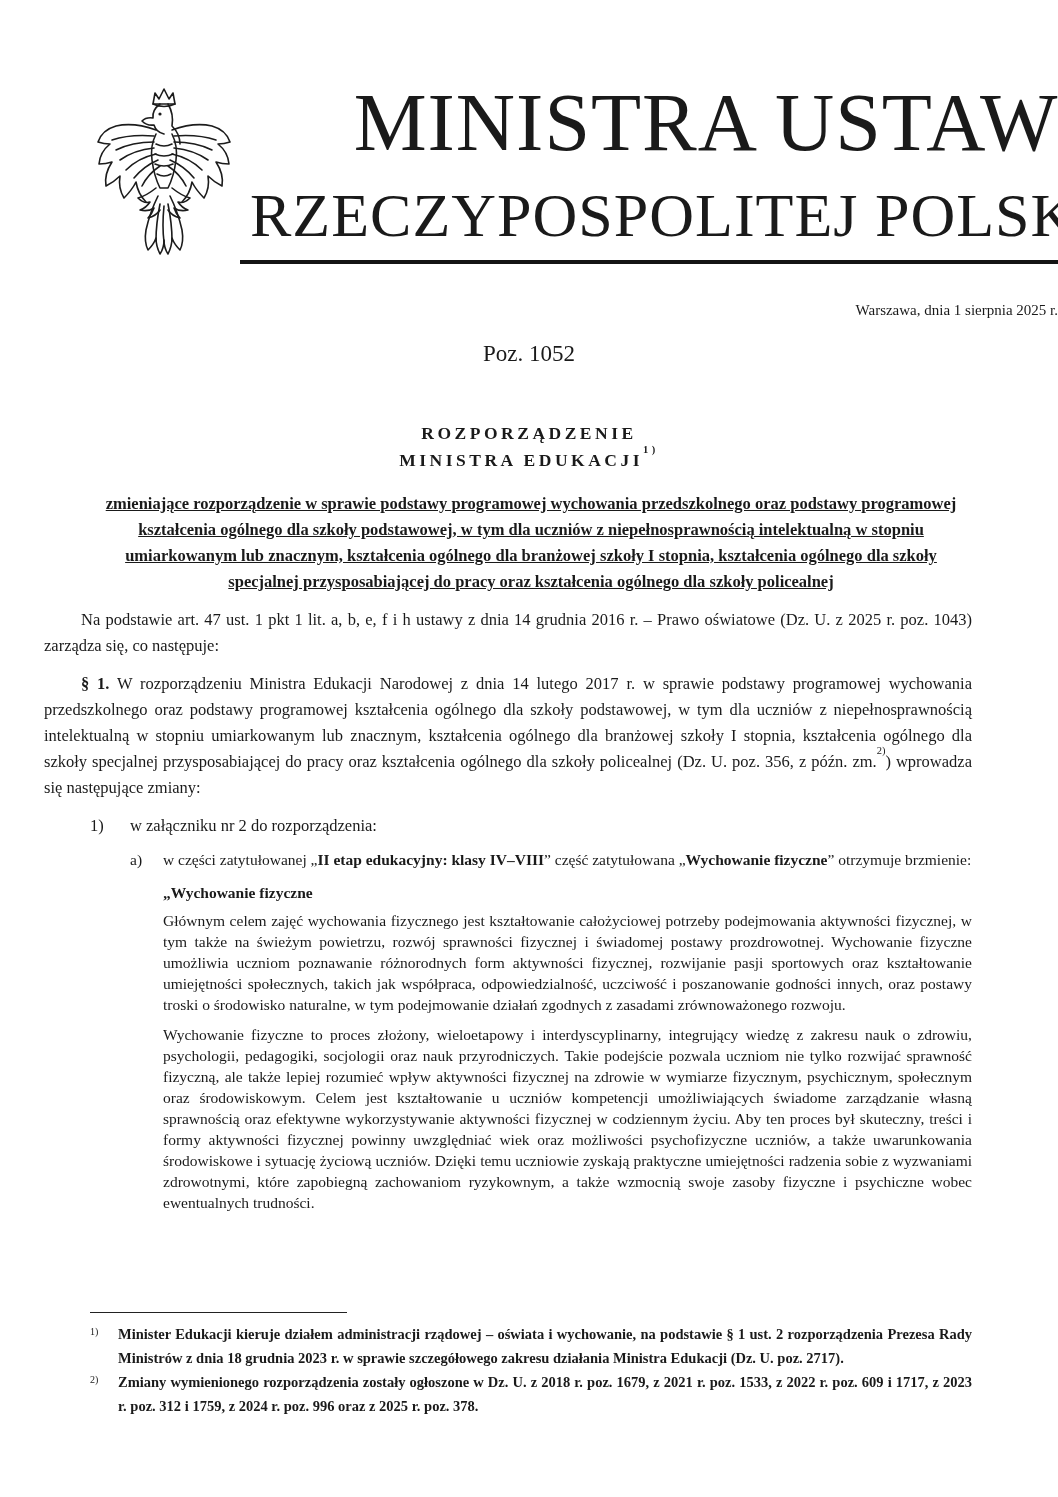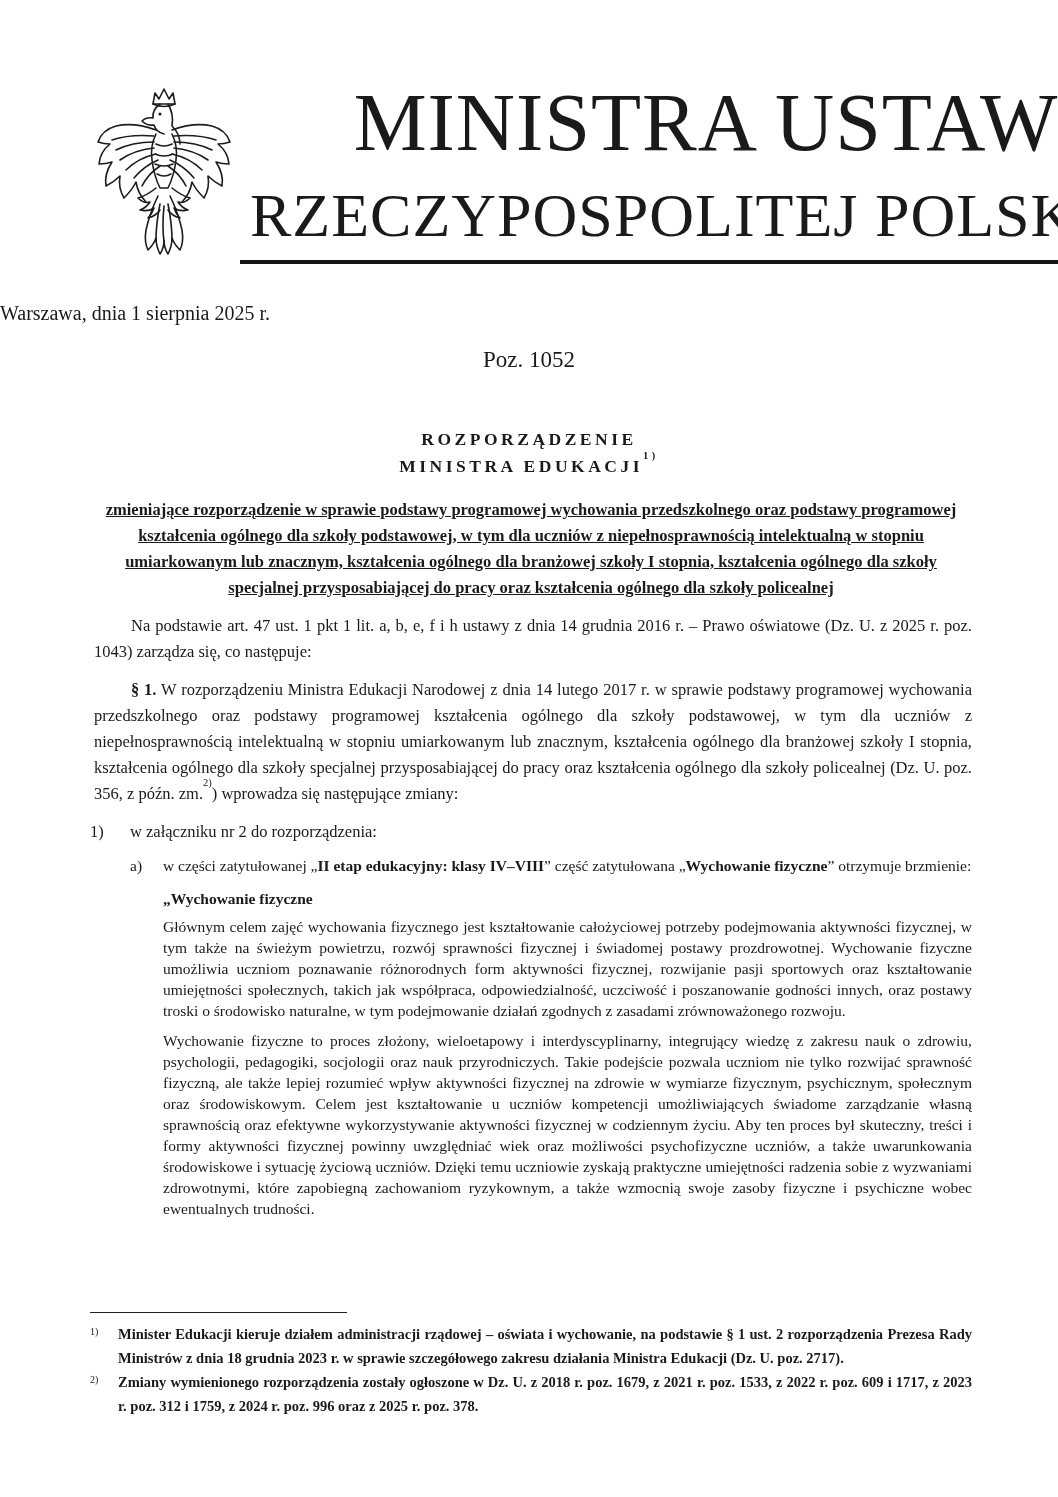--- a/index.html
+++ b/index.html
@@ -32,42 +32,42 @@
   .m-title2 {
     font-size: 62px;
     line-height: 1;
     margin-top: 22px;
     white-space: nowrap;
     letter-spacing: 1px;
   }
   .m-rule { height: 4px; background: #141414; margin-top: 14px; margin-left: -10px; }
 
   
-  .place-date { text-align: left; font-size: 20px; margin-top: 38px; }
+  .place-date { text-align: right; font-size: 15px; margin-top: 38px; }
   .poz        { text-align: center; font-size: 23px; margin-top: 22px; }
 
   
   .act-type   { text-align: center; font-size: 17.5px; font-weight: bold; letter-spacing: 3.5px; margin-top: 56px; }
   .act-issuer { text-align: center; font-size: 17.5px; font-weight: bold; letter-spacing: 3.5px; margin-top: 6px; }
   .act-date   { text-align: center; font-size: 17px; margin-top: 18px; }
   .act-subject {
     font-weight: bold;
     text-align: center;
     font-size: 16.5px;
     line-height: 26px;
     margin: 20px 86px 0 90px;
     text-decoration: underline;
   }
 
   
   .para {
     font-size: 16.5px;
     line-height: 26px;
     text-align: justify;
-    margin: 12px 86px 0 94px;
+    margin: 12px 86px 0 44px;
   }
   .indent { text-indent: 37px; }
   .para b { font-weight: bold; }
 
   sup.ref {
     font-size: 10.5px;
     line-height: 0;
     position: relative;
     top: -6px;
   }

